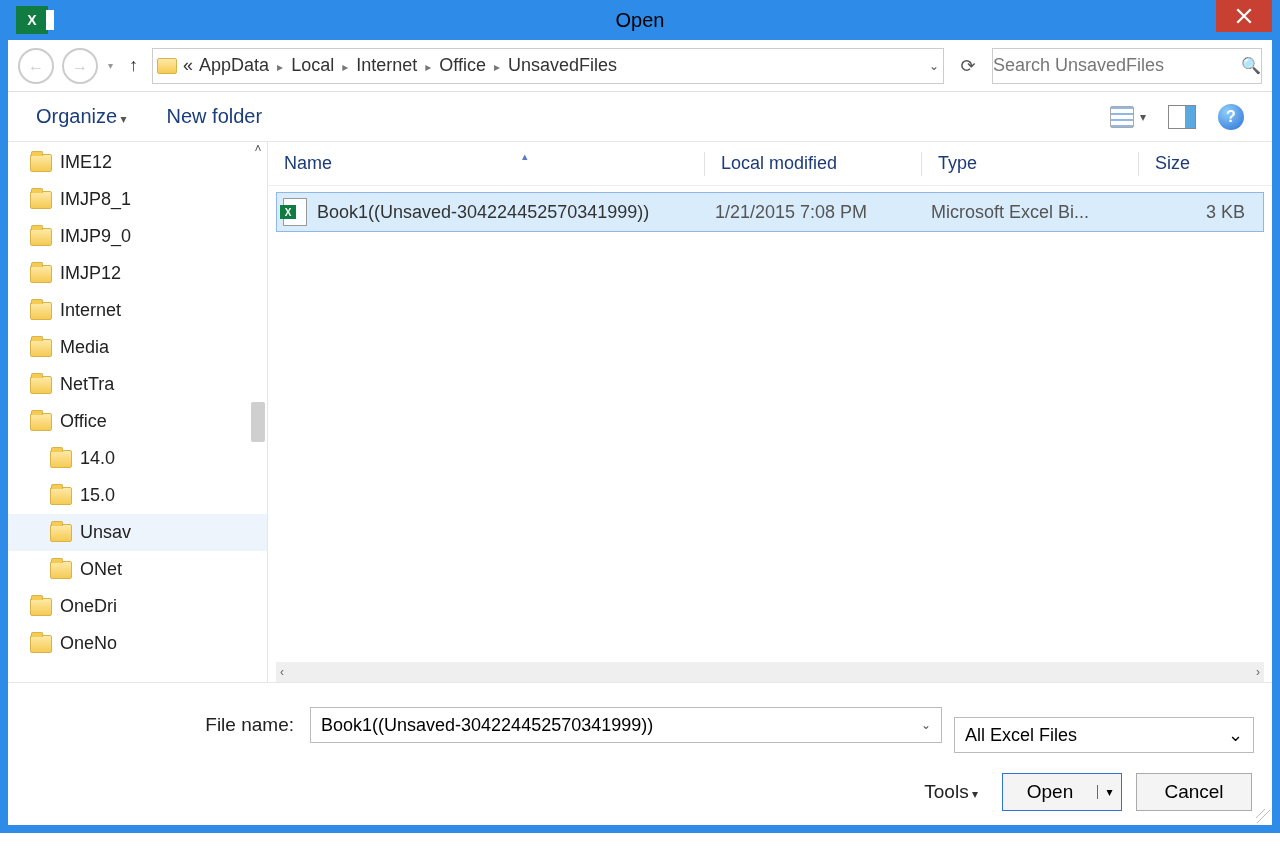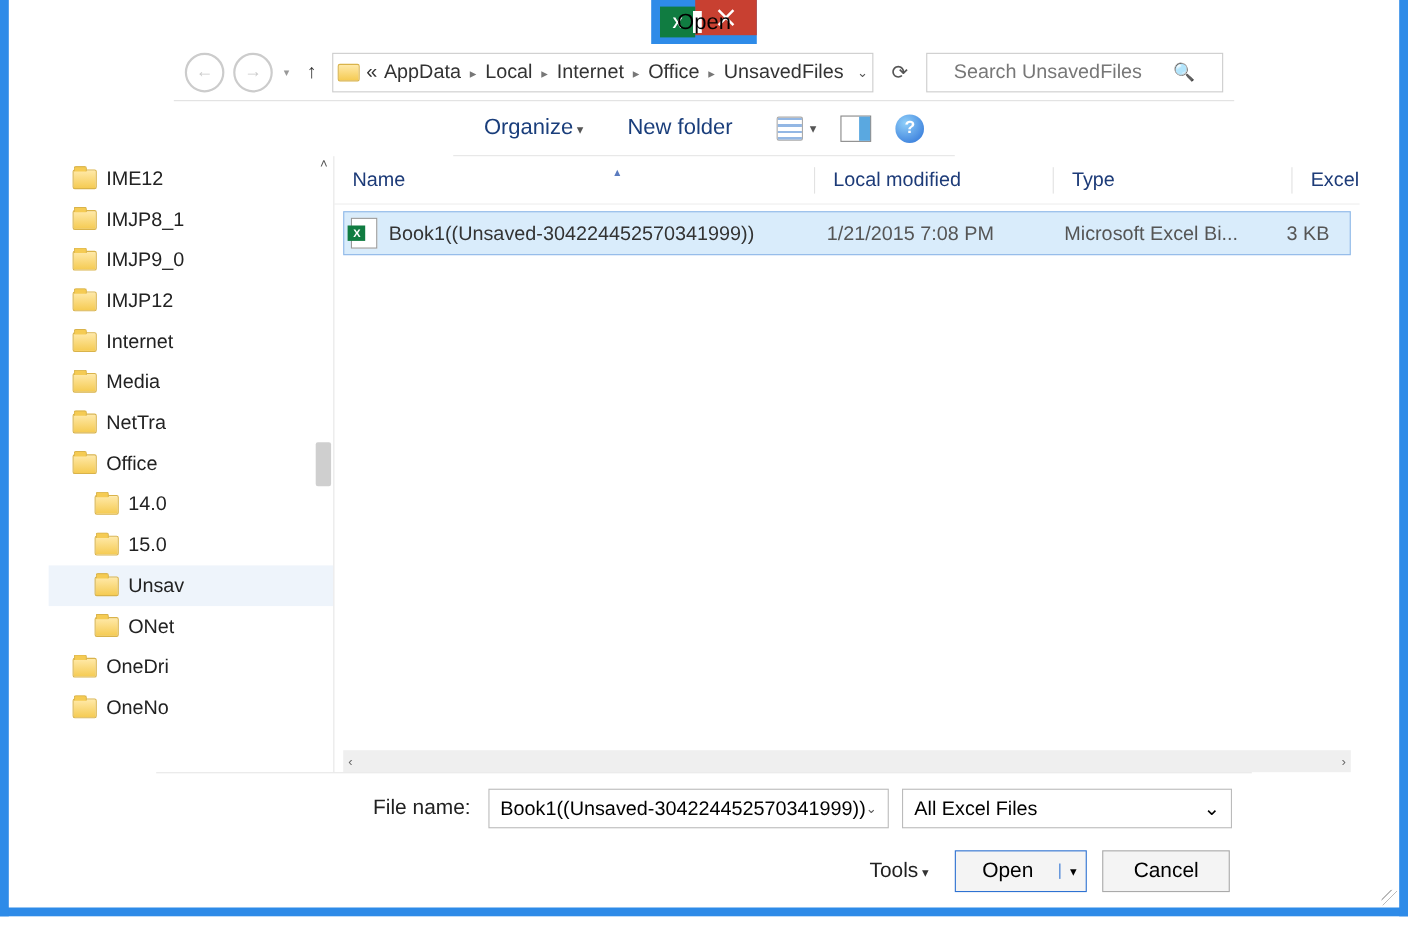--- a/index.html
+++ b/index.html
@@ -1,18 +1,18 @@
 <!DOCTYPE html>
 <html><head>
 <meta charset="utf-8">
 <style>
   * { box-sizing: border-box; margin: 0; padding: 0; font-family: "Segoe UI", Tahoma, sans-serif; }
   body { background: #fff; width: 1280px; height: 853px; overflow: hidden; }
 
-  .window { width: 1280px; height: 833px; border: 8px solid #2e8be8; border-top: none; position: relative; background: #fff; display: flex; flex-direction: column; align-items: center; }
+  .window { width: 1280px; height: 833px; border: 8px solid #2e8be8; border-top: none; position: relative; background: #fff; display: flex; flex-direction: column; }
 
   
   .titlebar { height: 40px; background: #2e8be8; display: flex; align-items: center; position: relative; }
   .app-icon { width: 32px; height: 28px; background: #107c41; margin-left: 8px; position: relative; display:flex; align-items:center; justify-content:center; }
   .app-icon::before { content: "X"; color:#fff; font-weight:bold; font-size:14px; }
   .app-icon::after { content:""; position:absolute; right:-6px; top:4px; width:8px; height:20px; background:#fff; }
   .title-text { position:absolute; left:0; right:0; text-align:center; color:#000; font-size:20px; font-weight:400; }
   .close-btn { margin-left:auto; width:56px; height:32px; background:#c84031; display:flex; align-items:center; justify-content:center; color:#fff; font-size:18px; margin-top:-8px; }
   .close-btn svg { width:18px; height:18px; }
 
@@ -20,21 +20,21 @@
   .navbar { height:52px; border-bottom:1px solid #e0e0e0; display:flex; align-items:center; padding:0 10px; gap:8px; }
   .round-btn { width:36px; height:36px; border:2px solid #ccc; border-radius:50%; display:flex; align-items:center; justify-content:center; color:#ccc; font-size:16px; }
   .tiny-chev { color:#999; font-size:10px; padding:0 2px; }
   .up-arrow { color:#333; font-size:18px; padding:0 6px; }
   .addrbar { flex:1; height:36px; border:1px solid #ccc; display:flex; align-items:center; padding:0 4px; gap:6px; font-size:18px; color:#333; }
   .addrbar .folder-mini { width:20px; height:16px; background:linear-gradient(#ffe9a8,#f5cb53); border:1px solid #d9b34a; border-radius:2px; display:inline-block; }
   .addr-sep::after { content:"▸"; color:#777; font-size:12px; margin:0 2px; }
   .addrbar .spacer { flex:1; }
   .addrbar .dd { color:#555; font-size:12px; }
   .refresh-btn { width:32px; text-align:center; color:#555; font-size:18px; }
-  .searchbox { width:270px; height:36px; border:1px solid #ccc; display:flex; align-items:center; padding:0 24px; color:#777; font-size:18px; justify-content:space-between; }
+  .searchbox { width:270px; height:36px; border:1px solid #ccc; display:flex; align-items:center; padding:0 0; color:#777; font-size:18px; justify-content:space-between; }
   .magnifier { font-size:16px; color:#555; }
 
   
   .toolbar { height:50px; display:flex; align-items:center; padding:0 28px; gap:40px; border-bottom:1px solid #e6e6e6; }
   .toolbar .left { display:flex; gap:40px; align-items:center; font-size:20px; color:#1a3e7b; }
   .toolbar .right { margin-left:auto; display:flex; gap:22px; align-items:center; }
   .organize-dd::after { content:" ▾"; font-size:12px; color:#555; }
   .view-icon { display:flex; align-items:center; gap:6px; }
   .view-grid { width:24px; height:22px; border:1px solid #aaa; background:
     repeating-linear-gradient(#93b7e4 0 2px, transparent 2px 6px),
@@ -78,21 +78,21 @@
 
   .hscroll { height:20px; background:#efefef; margin:0 8px; display:flex; align-items:center; justify-content:space-between; padding:0 4px; color:#666; font-size:12px; }
   .hscroll .track { flex:1; height:14px; background:#efefef; margin:0 4px;}
 
   
   .bottom { border-top:1px solid #e6e6e6; padding:14px 18px 14px 0; }
   .row1 { display:flex; align-items:center; gap:12px; }
   .fn-label { width:290px; text-align:right; font-size:19px; color:#222; padding-right:4px;}
   .fn-input { flex:1; height:36px; border:1px solid #bbb; display:flex; align-items:center; padding:0 10px; font-size:18px; justify-content:space-between; }
   .fn-input .dd { font-size:12px; color:#555; }
-  .filter-sel { width:300px; height:36px; border:1px solid #bbb; display:flex; align-items:center; justify-content:space-between; padding:0 10px; font-size:18px; }
+  .filter-sel { width:300px; height:36px; border:1px solid #bbb; display:flex; align-items:center; justify-content:space-between; padding:0 10px; font-size:18px;margin-top:20px; }
   .row2 { display:flex; align-items:center; justify-content:flex-end; gap:14px; margin-top:20px; padding-right:2px;}
   .tools { font-size:19px; color:#222; margin-right:10px;}
   .tools::after { content:"  ▾"; font-size:12px; color:#333; }
   .btn { height:38px; border:1px solid #aaa; background:#f4f4f4; font-size:19px; display:flex; align-items:center; justify-content:center; }
   .btn-open { width:120px; border:1px solid #2e72d2; display:flex; }
   .btn-open .main-part { flex:1; display:flex; align-items:center; justify-content:center; }
   .btn-open .split { width:24px; border-left:1px solid #2e72d2; display:flex; align-items:center; justify-content:center; font-size:12px; }
   .btn-cancel { width:116px; }
 
   .resize-grip { position:absolute; right:2px; bottom:2px; width:14px; height:14px; background:
@@ -228,21 +228,21 @@
       <div class="col-headers">
         <div class="col-name">
           <span>Name</span>
           <span class="sort-ind">▴</span>
         </div>
         <div class="col-sep"></div>
         <div class="col-date">Local modified</div>
         <div class="col-sep"></div>
         <div class="col-type">Type</div>
         <div class="col-sep"></div>
-        <div class="col-size">Excel</div>
+        <div class="col-size">Size</div>
       </div>
 
       <div class="filelist">
         <div class="file-row">
           <span class="excel-doc"></span>
           <span class="fr-name">Book1((Unsaved-304224452570341999))</span>
           <span class="fr-date">1/21/2015 7:08 PM</span>
           <span class="fr-type">Microsoft Excel Bi...</span>
           <span class="fr-size">3 KB</span>
         </div>

